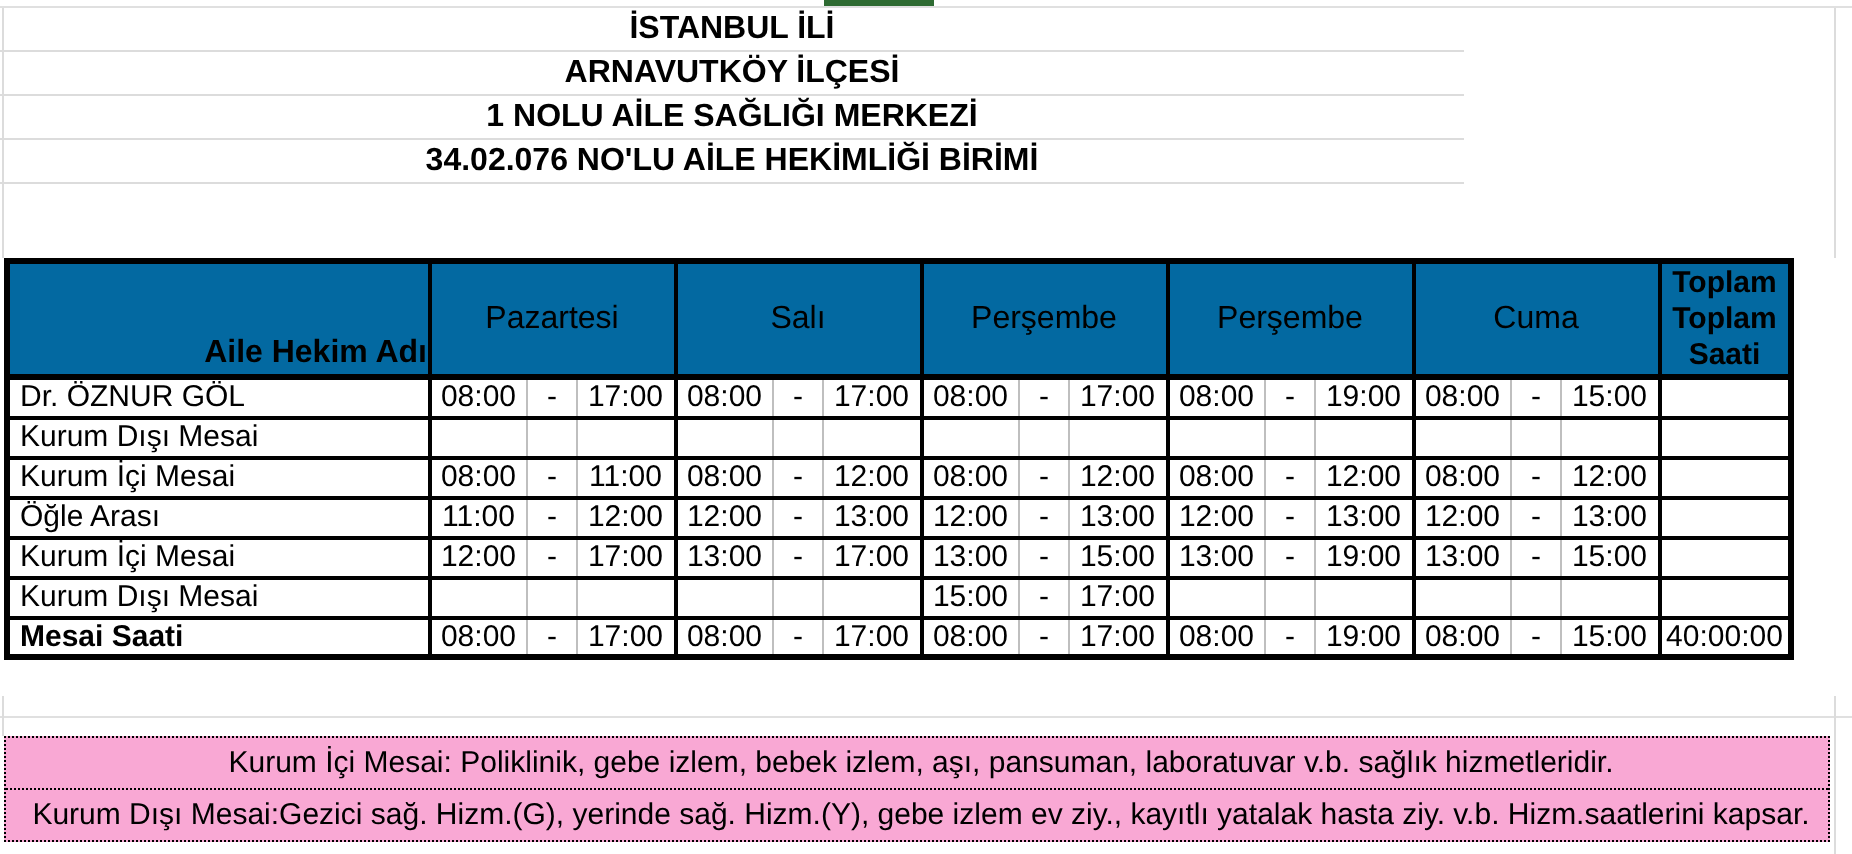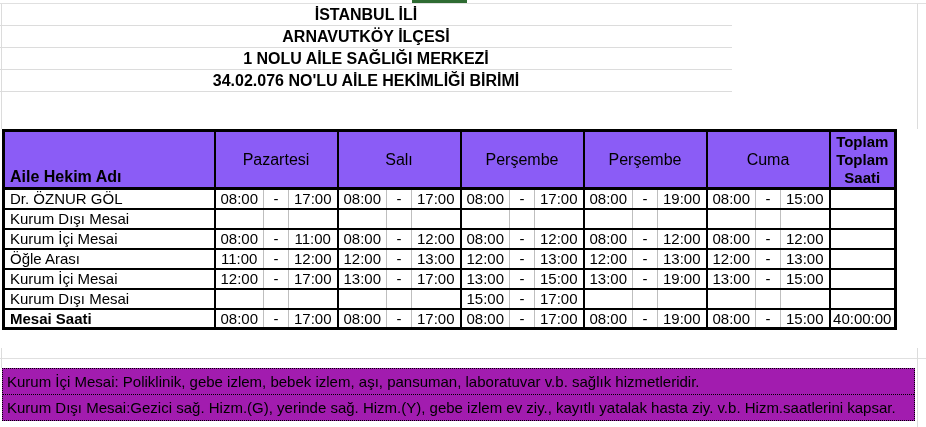--- a/index.html
+++ b/index.html
@@ -18,36 +18,36 @@
     box-sizing:border-box;height:22px;line-height:21px;border-bottom:1px solid #dcdcdc;
     text-align:center;font-weight:bold;font-size:16px;white-space:nowrap;
   }
 
   
   table.sched{
     position:absolute;left:2px;top:129px;border-collapse:collapse;table-layout:fixed;
     border:3px solid #000;
   }
   .sched th,.sched td{padding:0;box-sizing:border-box;overflow:hidden;}
-  .sched thead th{border-bottom:3px solid #000;height:58px;vertical-align:middle;background:#8b5cf6;}
-  .h-label{vertical-align:bottom !important;text-align:left;padding:0 0 1px 5px !important;
+  .sched thead th{border-bottom:3px solid #000;height:58px;vertical-align:middle;background:#0369a1;}
+  .h-label{vertical-align:bottom !important;text-align:right;padding:0 0 1px 5px !important;
     font-size:16px;font-weight:bold;white-space:nowrap;}
   .h-day{font-size:16px;font-weight:normal;text-align:center;}
   .h-total{font-size:15px;font-weight:bold;text-align:center;line-height:18px;}
   .c-label{border-right:2px solid #000;}
   .c-t1{border-right:1px solid #bfbfbf;}
   .c-dash{border-right:1px solid #bfbfbf;}
   .c-t2{border-right:2px solid #000;}
   .sched tbody td{height:20px;border-bottom:2px solid #000;font-size:15px;vertical-align:middle;}
   td.cell-label{text-align:left;padding-left:5px;white-space:nowrap;}
   td.time,td.dash,td.total{text-align:center;white-space:nowrap;}
   tr.bold-row td.cell-label{font-weight:bold;}
 
   
-  .notes{position:absolute;left:2px;top:368px;width:911px;border:1px dotted #000;background:#a21caf;}
+  .notes{position:absolute;left:2px;top:368px;width:911px;border:1px dotted #000;background:#f9a8d4;text-align:center;}
   .note-row{height:25px;line-height:25px;font-size:15px;padding-left:4px;white-space:nowrap;overflow:hidden;}
   .note-row.first{border-bottom:1px dotted #000;}
 </style>
 </head>
 <body>
 
 <div class="green-bar"></div>
 <div class="hairline" style="top:3px;"></div>
 <div class="vstub" style="left:1px;top:4px;height:125px;"></div>
 <div class="vstub" style="left:917px;top:4px;height:125px;"></div>

